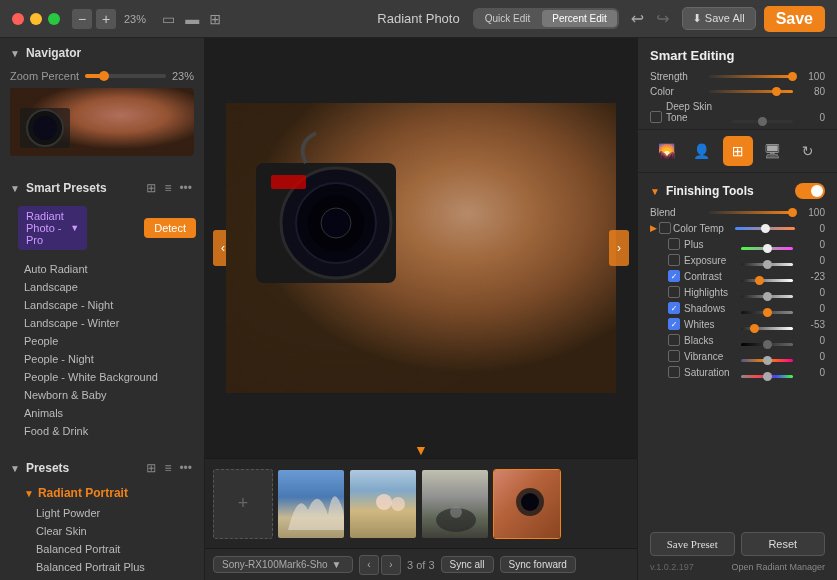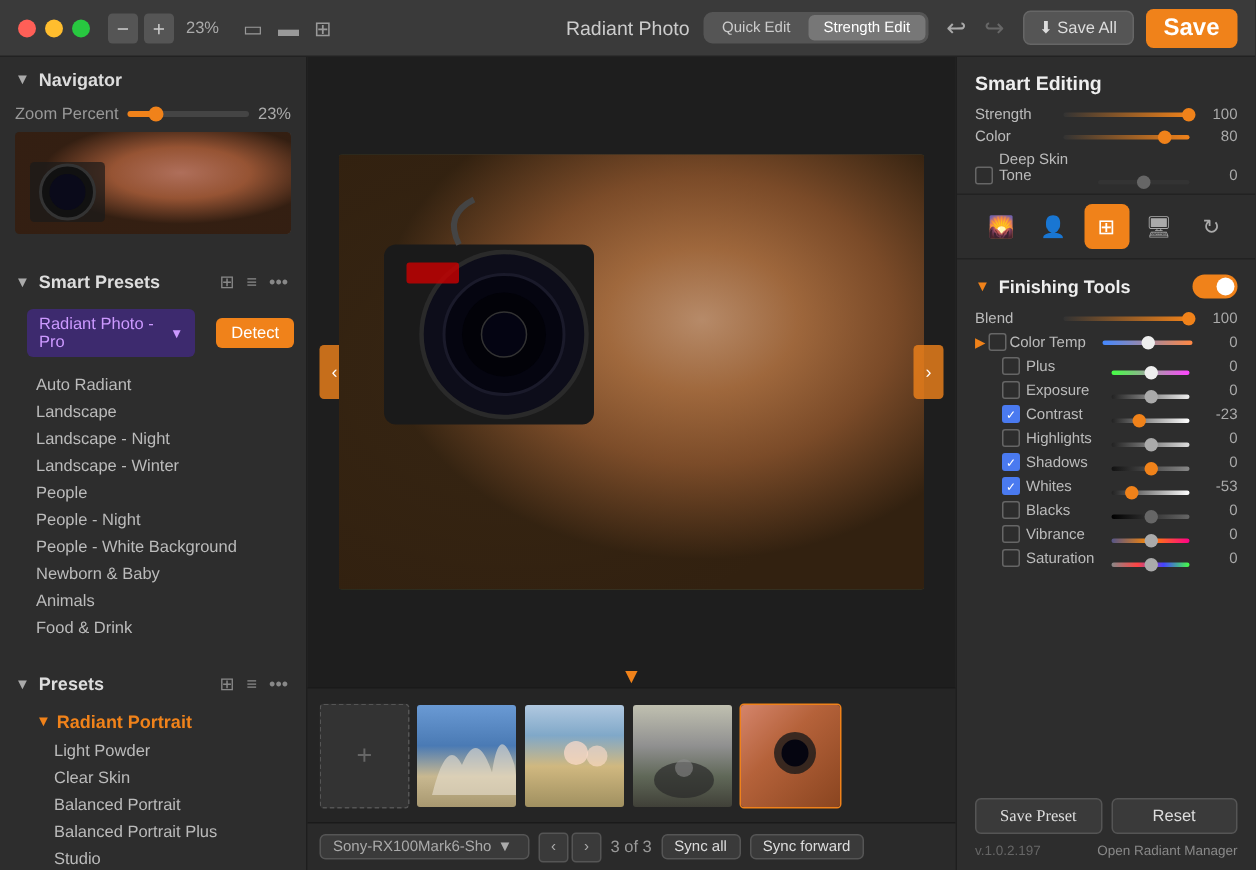--- a/index.html
+++ b/index.html
@@ -679,21 +679,21 @@
   </div>
   <div class="view-buttons">
     <button class="view-btn">▭</button>
     <button class="view-btn">▬</button>
     <button class="view-btn">⊞</button>
   </div>
   <div class="titlebar-title">Radiant Photo</div>
   <div class="titlebar-right">
     <div class="edit-tabs">
       <button class="edit-tab">Quick Edit</button>
-      <button class="edit-tab active">Strength Edit</button>
+      <button class="edit-tab active">Percent Edit</button>
     </div>
     <div class="undo-redo">
       <button class="icon-btn">↩</button>
       <button class="icon-btn" disabled="">↪</button>
     </div>
     <button class="save-all-btn">⬇ Save All</button>
     <button class="save-btn">Save</button>
   </div>
 </div>
 
@@ -739,21 +739,21 @@
 
     <div class="section-header">
       <span class="chevron">▼</span>
       <span class="label">Smart Presets</span>
       <div class="section-actions">
         <button class="section-action-btn">⊞</button>
         <button class="section-action-btn">≡</button>
         <button class="section-action-btn">•••</button>
       </div>
     </div>
-    <div style="display:flex;align-items:center;padding:0 8px 4px;">
+    <div style="display:flex;align-items:center;padding:0 8px 4px;gap:43px;">
       <div class="preset-dropdown" style="flex:1;">
         <span class="preset-dropdown-label">Radiant Photo - Pro</span>
         <span class="preset-dropdown-arrow">▼</span>
       </div>
       <button class="detect-btn">Detect</button>
     </div>
     <div class="preset-list">
       <div class="preset-item">Auto Radiant</div>
       <div class="preset-item">Landscape</div>
       <div class="preset-item">Landscape - Night</div>

